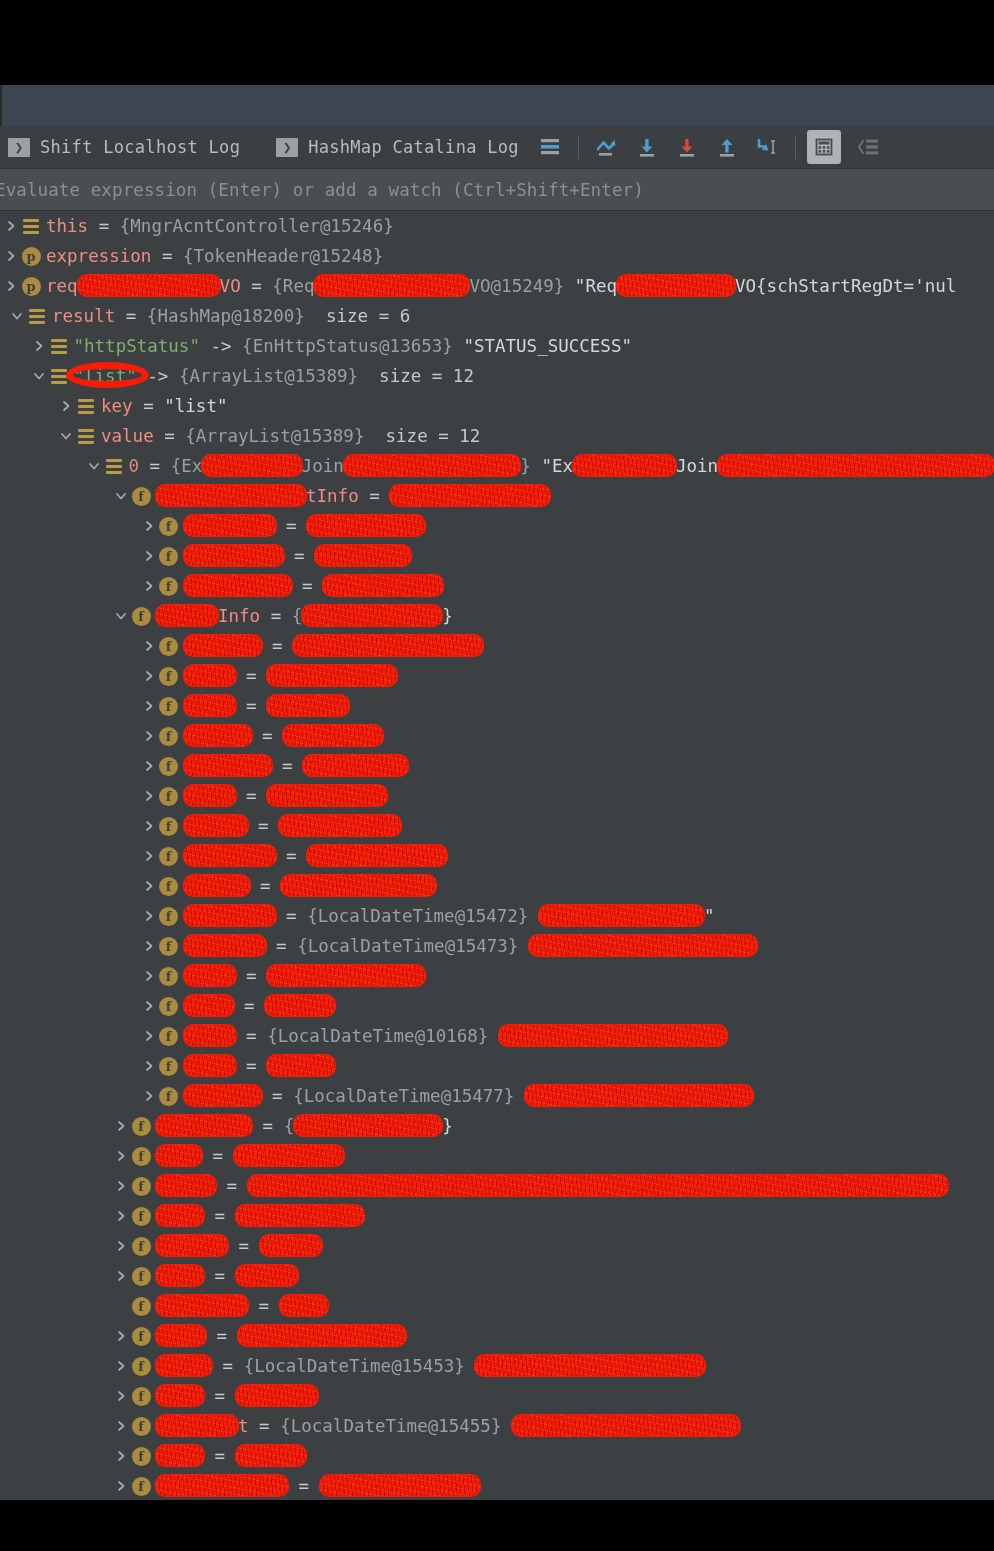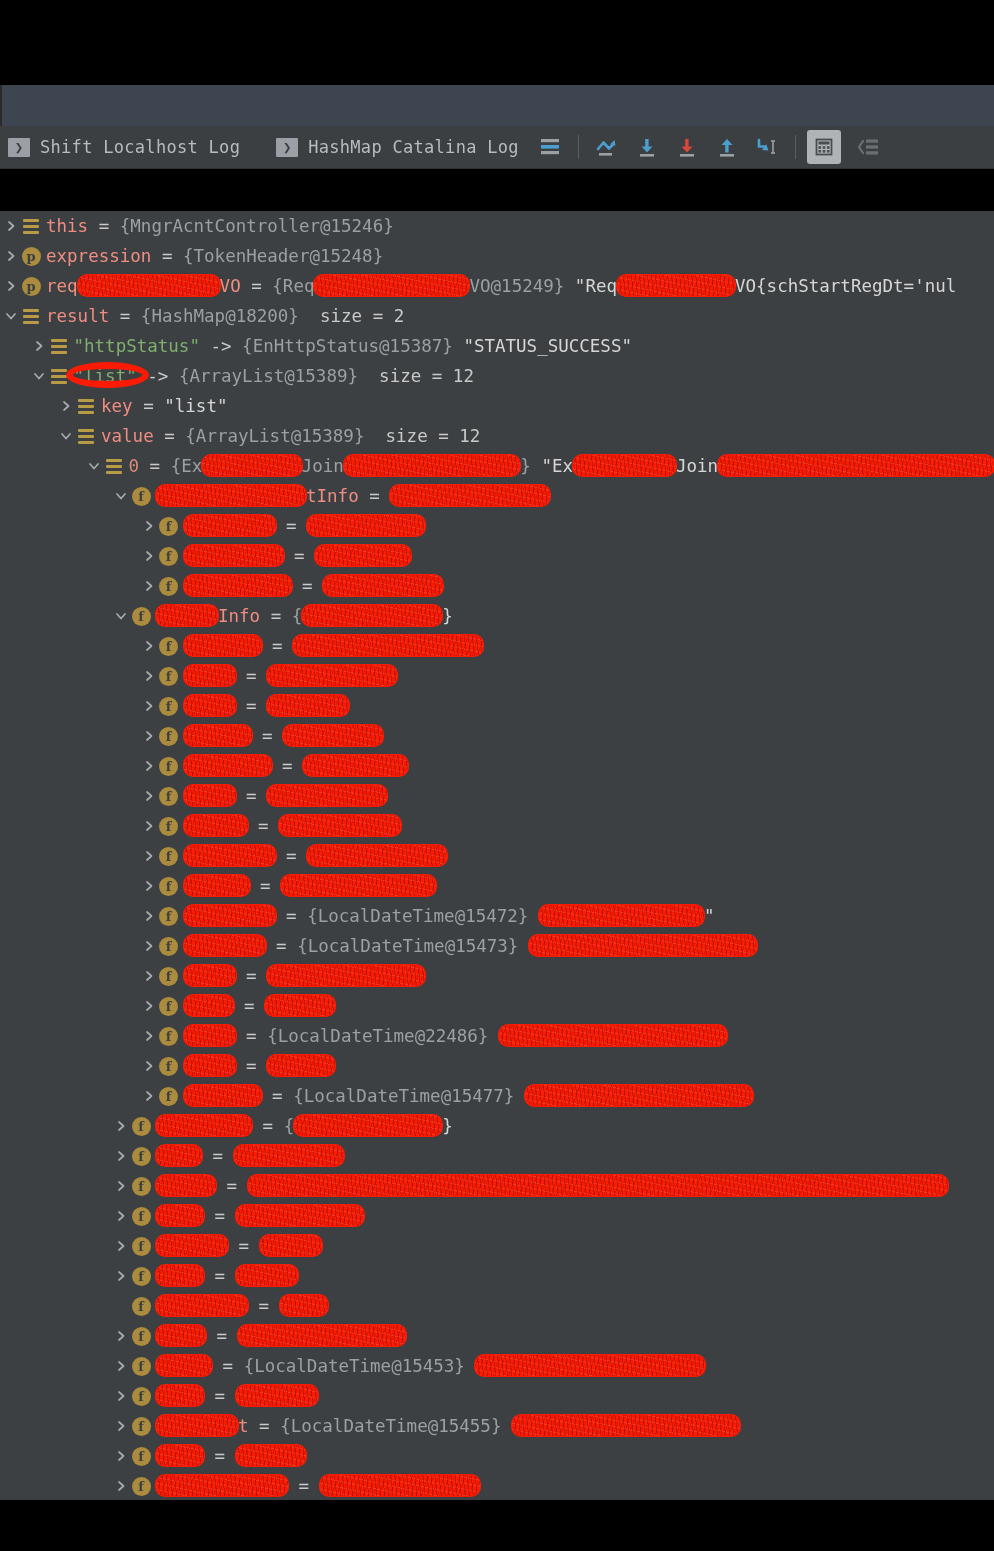--- a/index.html
+++ b/index.html
@@ -220,20 +220,23 @@
     <div class="tb-btn">
       <svg width="24" height="20" viewBox="0 0 24 20">
         <rect x="10" y="2.5" width="12" height="3.2" fill="#6b6f71"></rect>
         <rect x="10" y="8.4" width="12" height="3.2" fill="#6b6f71"></rect>
         <rect x="10" y="14.3" width="12" height="3.2" fill="#6b6f71"></rect>
         <path d="M7 4 L3 10 L7 16" stroke="#6b6f71" stroke-width="2.2" fill="none" stroke-linecap="round" stroke-linejoin="round"></path>
       </svg>
     </div>
   </div>
 
+  <div class="eval-bar">
+    <span class="eval-placeholder">Evaluate expression (Enter) or add a watch (Ctrl+Shift+Enter)</span>
+  </div>
 
   <div class="tree" id="tree">
       <div class="row" style="padding-left: 2px;">
         <span class="chev">
           <svg width="14" height="14" viewBox="0 0 14 14">
             <path d="M5 3 L9.5 7 L5 11" stroke="#a7abad" stroke-width="1.7" fill="none" stroke-linecap="round" stroke-linejoin="round"></path>
           </svg>
         </span>
         <span class="ico">
           <span class="ico-bars">
@@ -279,59 +282,59 @@
         <span class="txt t-meta">=</span>
         <span>&nbsp;</span>
         <span class="txt t-type">{Req</span>
         <span class="red" style="width: 155px;"></span>
         <span class="txt t-type">VO@15249}</span>
         <span>&nbsp;</span>
         <span class="txt t-str">"Req</span>
         <span class="red" style="width: 118px;"></span>
         <span class="txt t-str">VO{schStartRegDt='nul</span>
       </div>
-      <div class="row" style="padding-left: 2px;">
+      <div class="row" style="padding-left: 8px;">
         <span class="chev">
           <svg width="14" height="14" viewBox="0 0 14 14">
             <path d="M3 5 L7 9.5 L11 5" stroke="#a7abad" stroke-width="1.7" fill="none" stroke-linecap="round" stroke-linejoin="round"></path>
           </svg>
         </span>
         <span class="ico">
           <span class="ico-bars">
             <i></i>
             <i></i>
             <i></i>
           </span>
         </span>
         <span class="txt t-name">result</span>
         <span>&nbsp;</span>
         <span class="txt t-meta">=</span>
         <span>&nbsp;</span>
         <span class="txt t-type">{HashMap@18200}</span>
         <span>&nbsp;&nbsp;</span>
-        <span class="txt t-meta">size = 2</span>
+        <span class="txt t-meta">size = 6</span>
       </div>
       <div class="row" style="padding-left: 29.5px;">
         <span class="chev">
           <svg width="14" height="14" viewBox="0 0 14 14">
             <path d="M5 3 L9.5 7 L5 11" stroke="#a7abad" stroke-width="1.7" fill="none" stroke-linecap="round" stroke-linejoin="round"></path>
           </svg>
         </span>
         <span class="ico">
           <span class="ico-bars">
             <i></i>
             <i></i>
             <i></i>
           </span>
         </span>
         <span class="txt t-key">"httpStatus"</span>
         <span>&nbsp;</span>
         <span class="txt t-meta">-&gt;</span>
         <span>&nbsp;</span>
-        <span class="txt t-type">{EnHttpStatus@15387}</span>
+        <span class="txt t-type">{EnHttpStatus@13653}</span>
         <span>&nbsp;</span>
         <span class="txt t-str">"STATUS_SUCCESS"</span>
       </div>
       <div class="row" style="padding-left: 29.5px;">
         <span class="chev">
           <svg width="14" height="14" viewBox="0 0 14 14">
             <path d="M3 5 L7 9.5 L11 5" stroke="#a7abad" stroke-width="1.7" fill="none" stroke-linecap="round" stroke-linejoin="round"></path>
           </svg>
         </span>
         <span class="ico">
@@ -702,21 +705,21 @@
             <path d="M5 3 L9.5 7 L5 11" stroke="#a7abad" stroke-width="1.7" fill="none" stroke-linecap="round" stroke-linejoin="round"></path>
           </svg>
         </span>
         <span class="ico">
           <span class="ico-circ">f</span>
         </span>
         <span class="red" style="width: 52px;"></span>
         <span>&nbsp;</span>
         <span class="txt t-meta">=</span>
         <span>&nbsp;</span>
-        <span class="txt t-type">{LocalDateTime@22486}</span>
+        <span class="txt t-type">{LocalDateTime@10168}</span>
         <span>&nbsp;</span>
         <span class="red" style="width: 228px;"></span>
       </div>
       <div class="row" style="padding-left: 139.5px;">
         <span class="chev">
           <svg width="14" height="14" viewBox="0 0 14 14">
             <path d="M5 3 L9.5 7 L5 11" stroke="#a7abad" stroke-width="1.7" fill="none" stroke-linecap="round" stroke-linejoin="round"></path>
           </svg>
         </span>
         <span class="ico">

